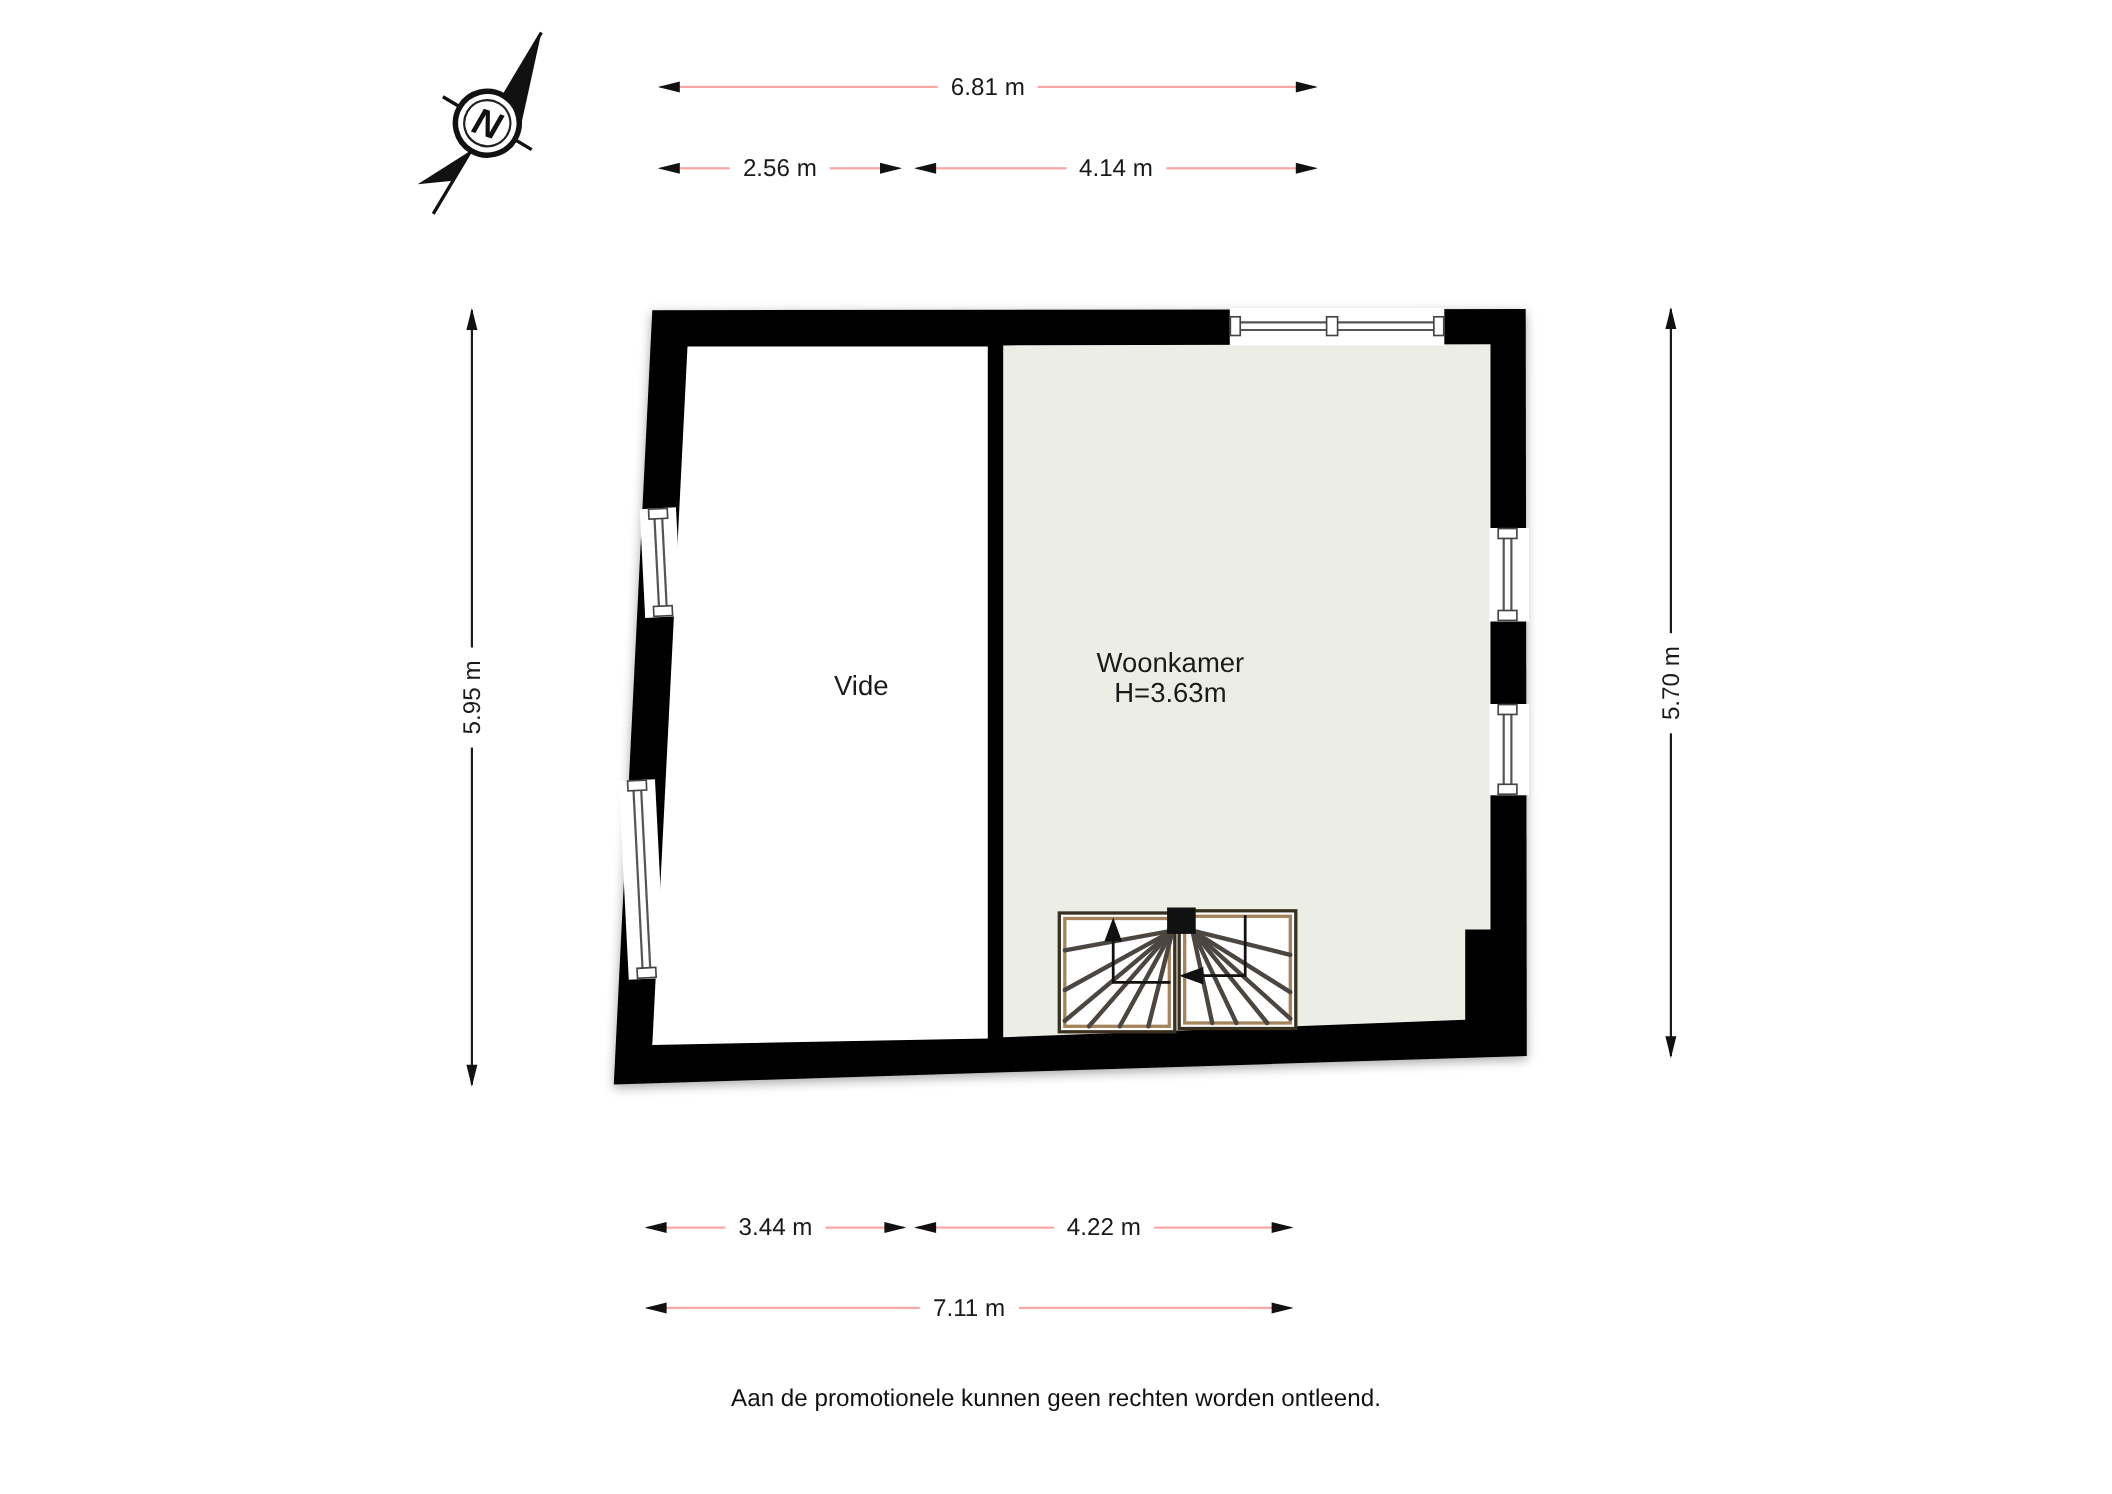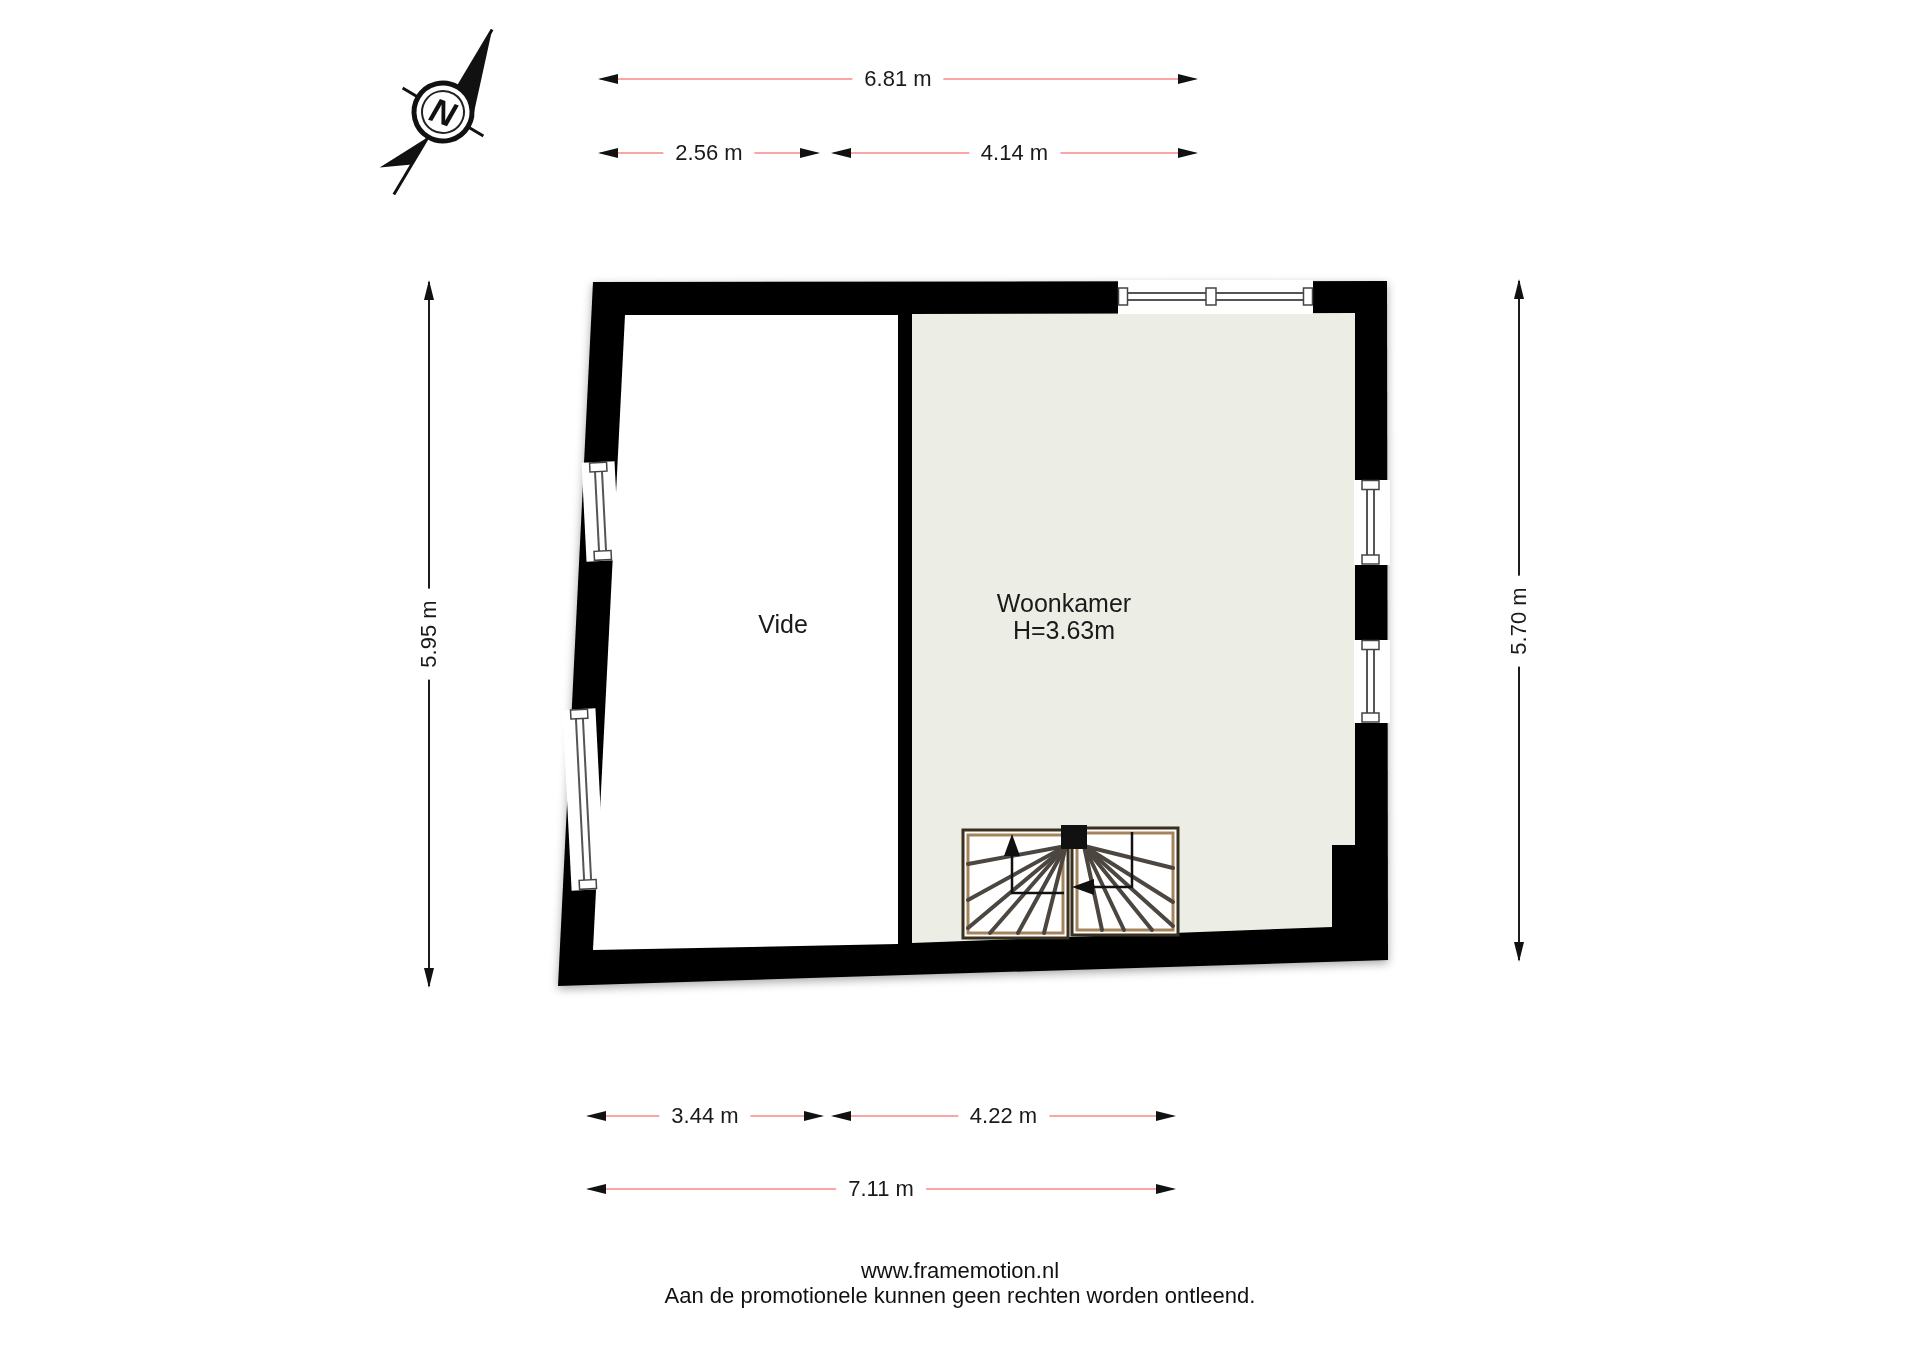--- a/index.html
+++ b/index.html
@@ -179,17 +179,16 @@
 
   <div class="room-label" style="left:783px;top:624px;">
     <span>Vide</span>
   </div>
   <div class="room-label" style="left:1064px;top:617px;">
     <div>Woonkamer</div>
     <div>H=3.63m</div>
   </div>
 
   <div class="footer">
-    <div>www.framemotion.nl</div>
     <div>Aan de promotionele kunnen geen rechten worden ontleend.</div>
   </div>
 
 </div>
 
 </body></html>

